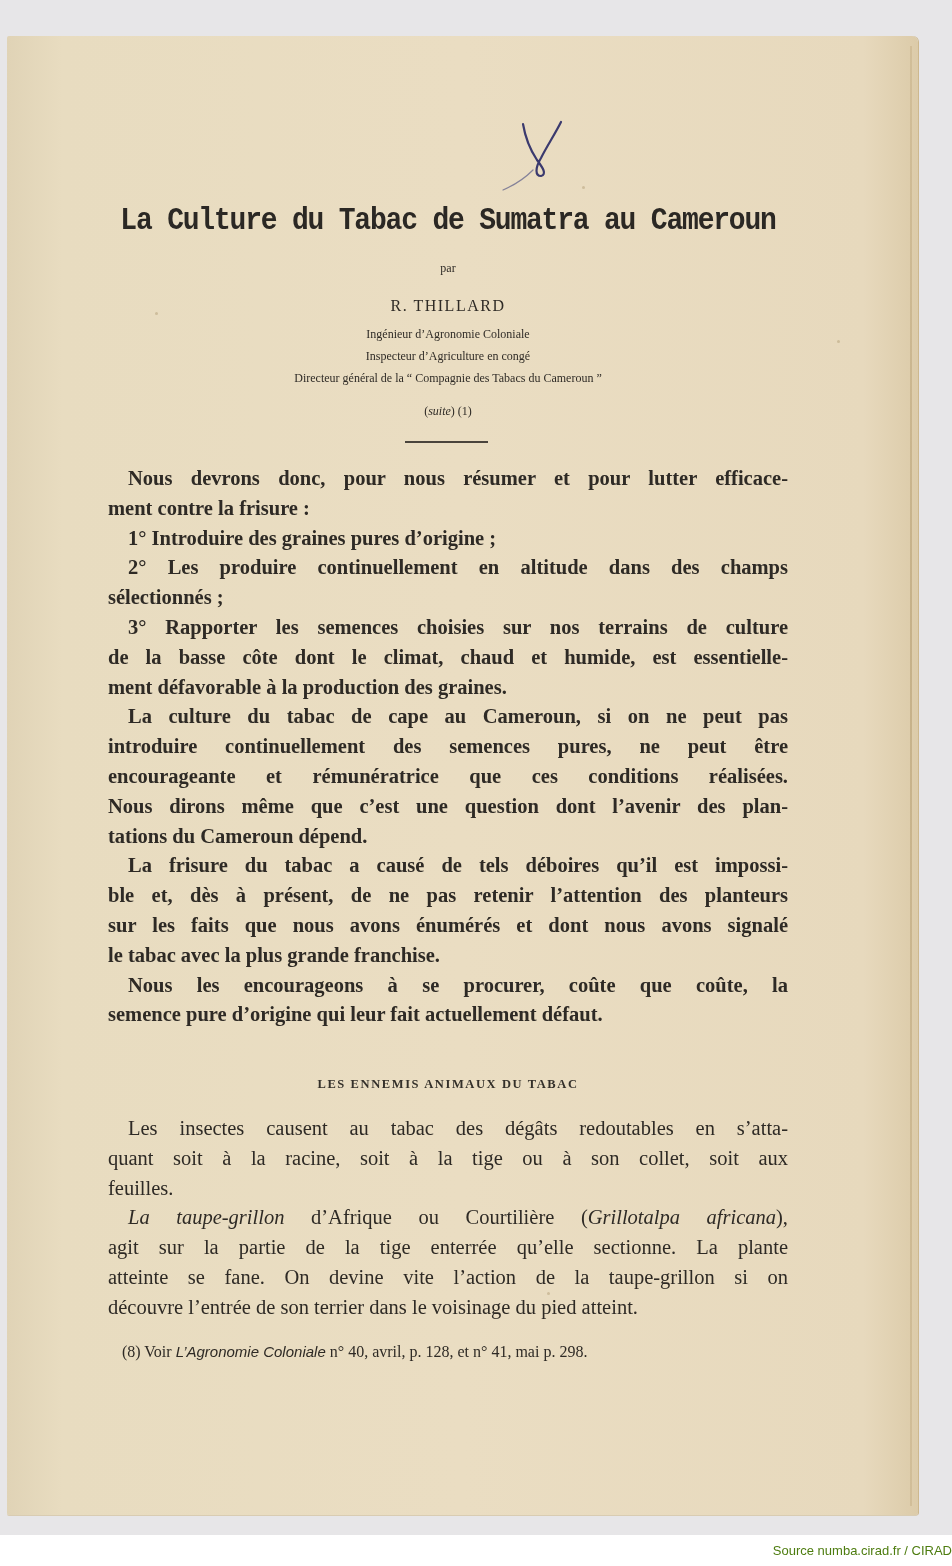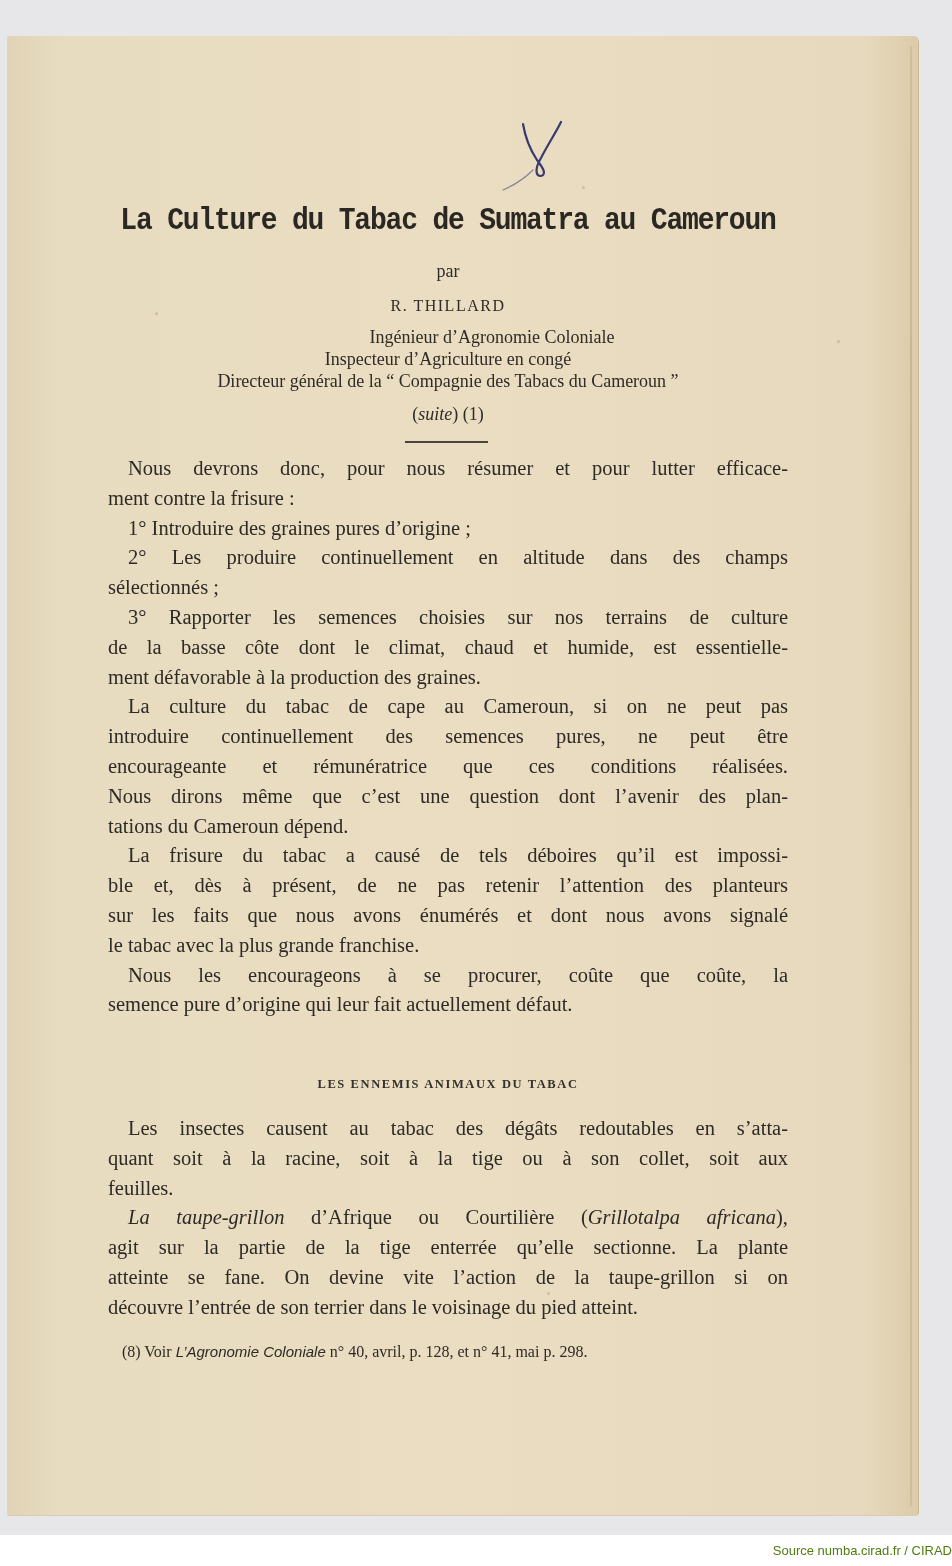--- a/index.html
+++ b/index.html
@@ -35,44 +35,44 @@
     position: absolute; left: 495px; top: 118px; width: 80px; height: 80px;
   }
   .title {
     position: absolute; left: 0; width: 896px; top: 205px; text-align: center;
     font-family: "Liberation Mono", "DejaVu Sans Mono", monospace;
     font-weight: bold; font-size: 28px; color: #2b2824; letter-spacing: -1.2px;
     transform: scaleY(1.12);
   }
   .center-line {
     position: absolute; left: 0; width: 896px; text-align: center;
-    color: #2f2b26; font-size: 18px;
+    color: #2f2b26; font-size: 12px;
   }
   .par { top: 261px; }
   .author { top: 297px; letter-spacing: 1.5px; font-size: 16px; }
-  .aff1 { top: 327px; padding-left: 44px; }
+  .aff1 { top: 327px; }
   .aff2 { top: 349px; }
   .aff3 { top: 371px; }
   .suite { top: 404px; }
   .suite i { font-style: italic; }
   .rule {
     position: absolute; left: 405px; top: 441px; width: 83px; height: 2px;
     background: #4a443c;
   }
   .body-text {
     position: absolute; left: 108px; width: 680px;
     font-family: "Liberation Serif", "DejaVu Serif", serif;
     color: #2e2a25; font-size: 20.5px; line-height: 29.8px;
     text-align: justify;
     transform-origin: 0 0;
   }
   .body-text p { margin: 0; text-indent: 20px; }
   .body-text .line { display: block; text-align: justify; text-align-last: justify; }
   .body-text .line.last { text-align-last: left; }
-  .block1 { top: 454px; }
+  .block1 { top: 464px; font-weight: bold; }
   .block2 { top: 1114px; }
   .section-heading {
     position: absolute; left: 0; width: 896px; top: 1077px; text-align: center;
     font-size: 12.5px; letter-spacing: 1.6px; color: #34302a; font-weight: bold;
   }
   .footnote {
     position: absolute; left: 122px; top: 1343px;
     font-size: 16px; color: #2e2a25;
   }
   .footnote i { font-family: "Liberation Sans", "DejaVu Sans", sans-serif; font-size: 15px; }

